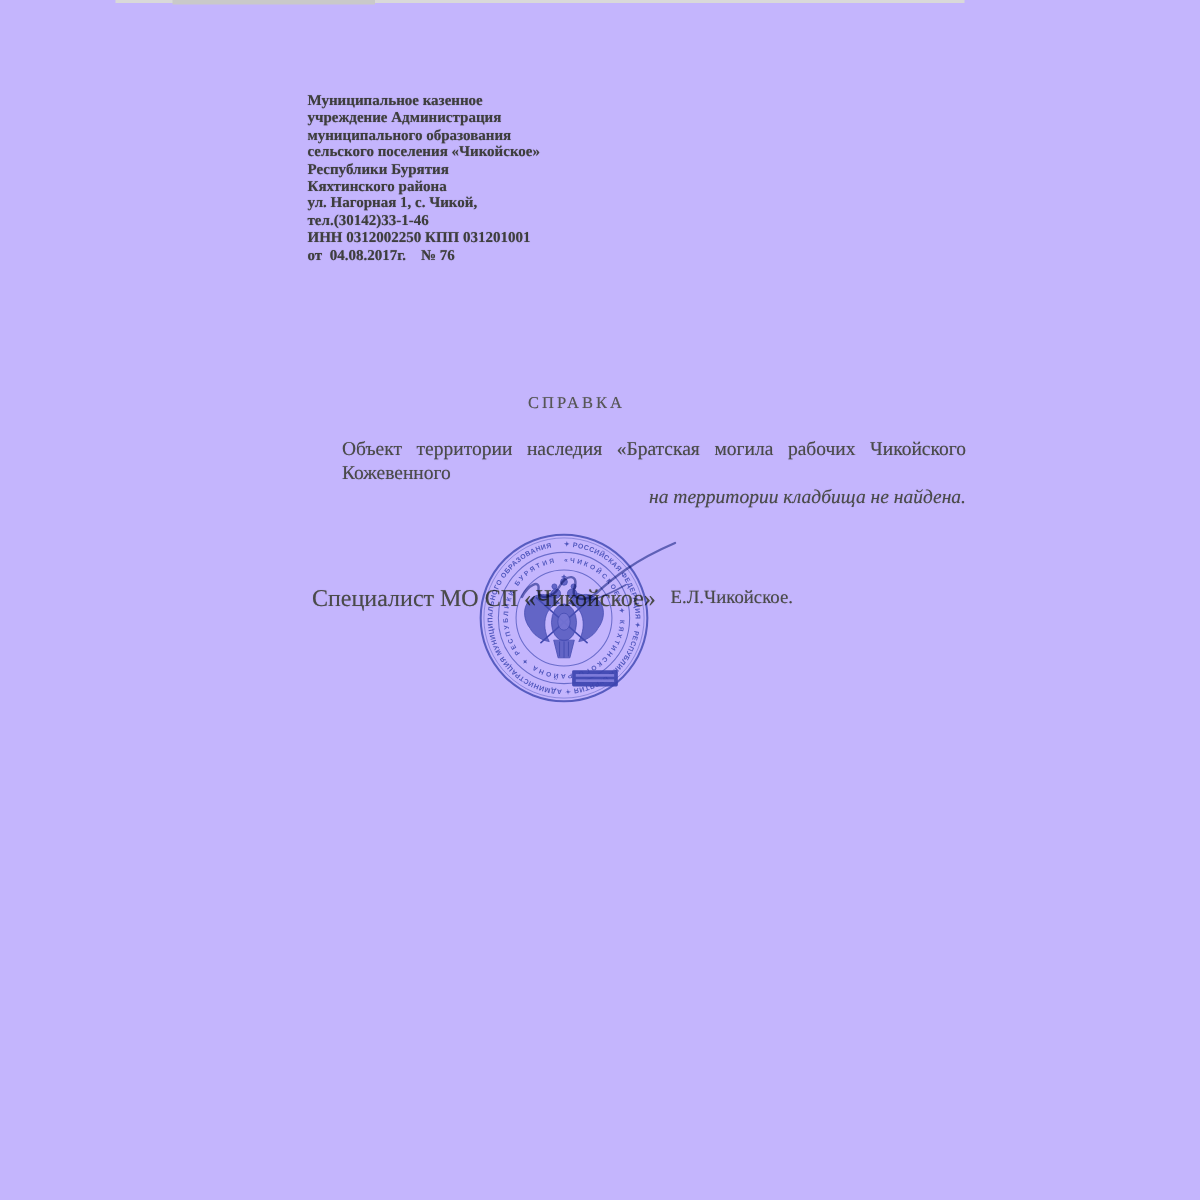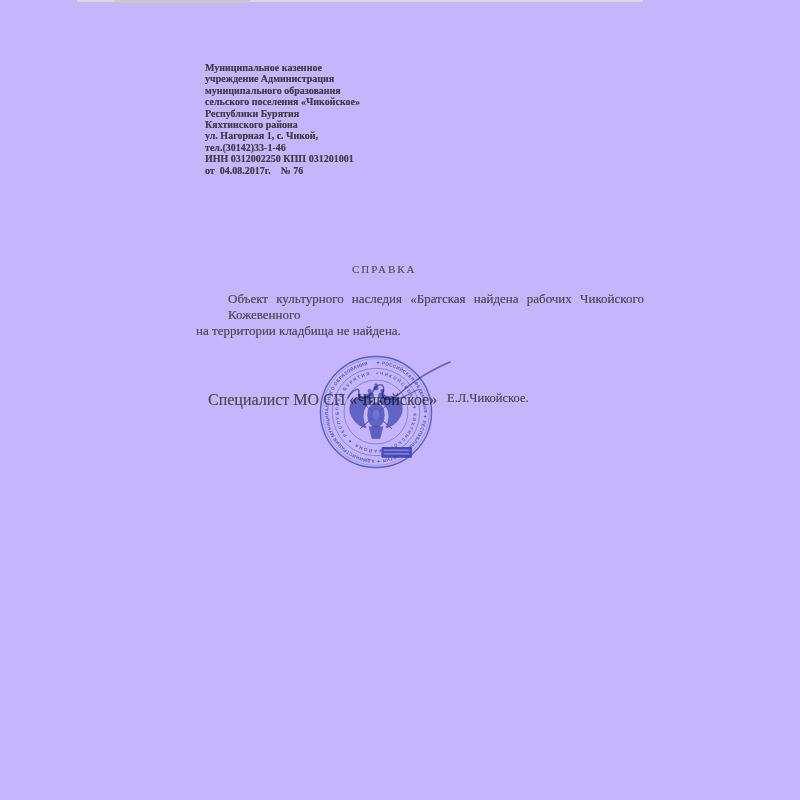--- a/index.html
+++ b/index.html
@@ -53,21 +53,21 @@
     color: #4a4a4a;
     font-size: 13px;
     line-height: 16px;
     text-shadow: 0 0 0.5px rgba(80,80,80,0.55);
   }
   .body-par .jline {
     text-align: justify;
     text-align-last: justify;
   }
   .body-par .jline.first { padding-left: 32px; }
-  .body-par .lline { text-align: left; }
+  .body-par .lline { text-align: right; font-style: italic; }
   .sig-left {
     position: absolute;
     left: 208px; top: 391px;
     color: #4a4a4a;
     font-size: 16px;
     white-space: pre;
     text-shadow: 0 0 0.5px rgba(80,80,80,0.55);
   }
   .sig-right {
     position: absolute;
@@ -110,21 +110,21 @@
     <div class="lh-line">Кяхтинского района</div>
     <div class="lh-line">ул. Нагорная 1, с. Чикой,</div>
     <div class="lh-line">тел.(30142)33-1-46</div>
     <div class="lh-line">ИНН 0312002250 КПП 031201001</div>
     <div class="lh-line">от  04.08.2017г.    № 76</div>
   </div>
 
   <div class="doc-title">СПРАВКА</div>
 
   <div class="body-par">
-    <div class="jline first">Объект культурного наследия «Братская найдена рабочих Чикойского Кожевенного</div>
+    <div class="jline first">Объект территории наследия «Братская могила рабочих Чикойского Кожевенного</div>
     <div class="lline">на территории кладбища не найдена.</div>
   </div>
 
   <div class="sig-left">Специалист МО СП «Чикойское»</div>
   <div class="sig-right">Е.Л.Чикойское.</div>
 
   <div class="stamp-wrap">
     <svg width="118" height="118" viewBox="0 0 120 120">
       <defs>
         <path id="ringOuterPath" d="M60,11.5 a48.5,48.5 0 1,1 -0.02,0" fill="none"></path>

